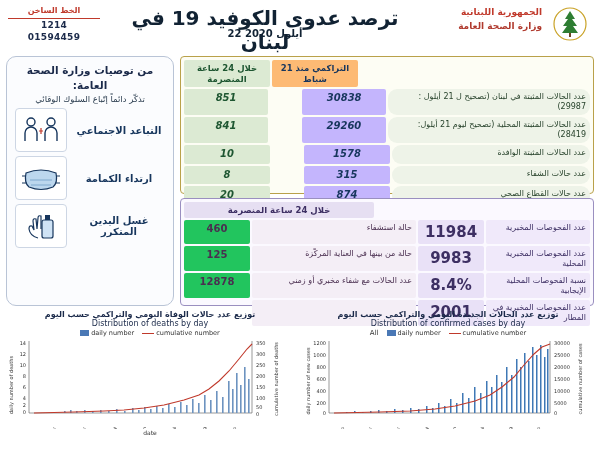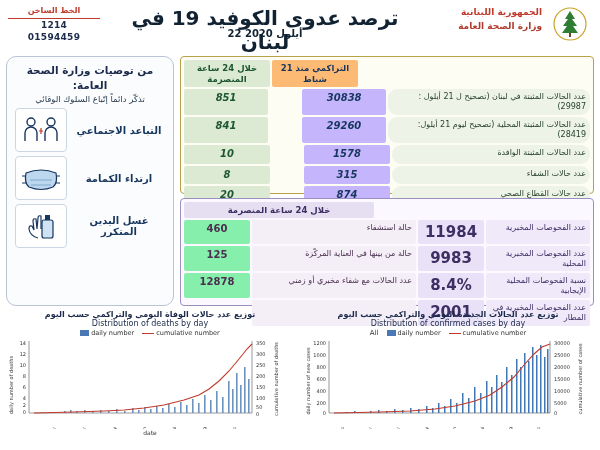--- a/index.html
+++ b/index.html
@@ -90,21 +90,21 @@
   .c-desc { flex:1 1 auto; background:#eef3e8; color:#27422b;border-radius:9px; }
   .c-num  { width:86px; text-align:center; font-weight:bold; font-size:10px;font-style:italic; }
   .c-num.cum { background:#c4b5fd; color:#17365d;margin-left:32px; }
   .c-num.d24 { background:#dcead3; color:#1e5631; }
 
   .prow { display:flex; direction:rtl; gap:2px; margin-bottom:2px; }
   .pcell { font-size:8px; line-height:1.2; padding:3px 4px; border-radius:2px; direction:rtl; text-align:right; }
   .p-left-desc { width:104px; background:#f0e9fa; color:#3d2f63; }
   .p-left-val  { width:66px; background:#e9e1f7; color:#3d2f63; text-align:center; font-weight:bold; font-size:15px; }
   .p-right-desc{ flex:1 1 auto; background:#f4eef6; color:#4a2f50; }
-  .p-right-val { width:66px; background:#86efac; color:#4a2f50; text-align:center; font-weight:bold; font-size:10px; }
+  .p-right-val { width:66px; background:#22c55e; color:#4a2f50; text-align:center; font-weight:bold; font-size:10px; }
 
   
   .chart-wrap { position:absolute; top:310px; height:136px; }
   .ch-left  { left:4px;   width:292px; }
   .ch-right { left:300px; width:296px; }
   .ch-title-ar { text-align:center; direction:rtl; font-size:8px; font-weight:bold; color:#1b2a4a; }
   .ch-title-en { text-align:center; font-size:8px; color:#1b2a4a; margin-bottom:1px; }
   .legend { display:flex; align-items:center; justify-content:center; gap:8px; font-size:6.5px; color:#333; }
   .sw { display:inline-block; width:9px; height:6px; background:#4a78b5; margin-right:2px; vertical-align:middle; }
   .ln { display:inline-block; width:12px; height:0; border-top:1.4px solid #c0392b; margin-right:2px; vertical-align:middle; }

